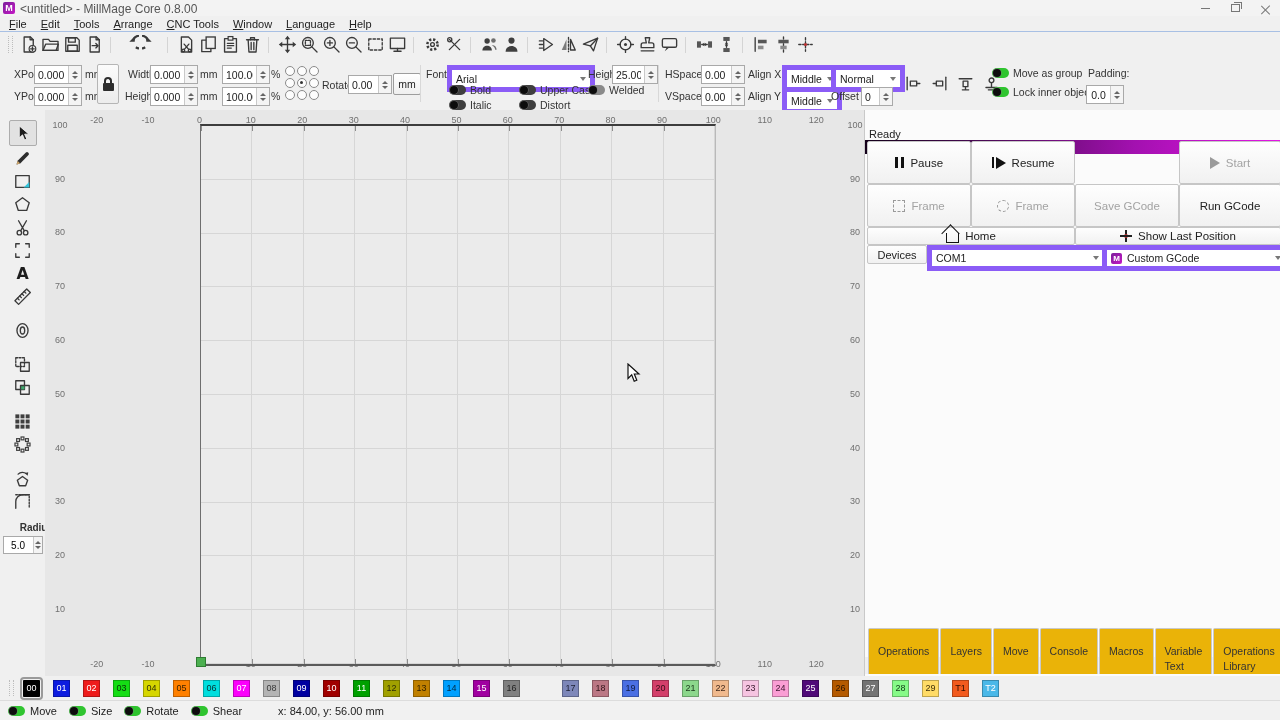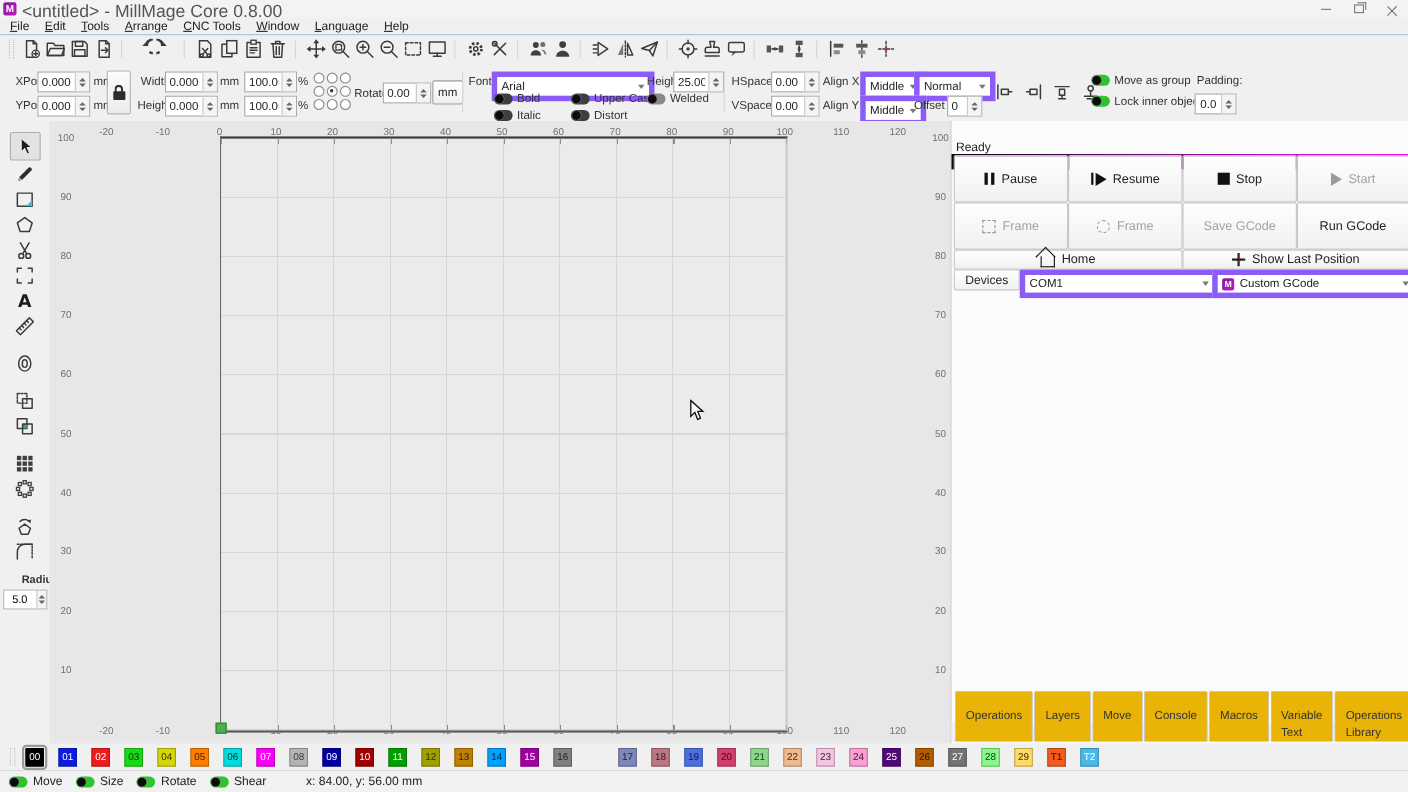--- a/index.html
+++ b/index.html
@@ -5,21 +5,21 @@
   html,body{margin:0;padding:0;width:1280px;height:720px;overflow:hidden;
     background:#f0f0f0;font-family:"Liberation Sans",sans-serif;color:#222;
     -webkit-user-select:none;user-select:none;}
   .lbl{position:absolute;font-size:10.5px;color:#333;white-space:nowrap;}
 
   
   #titlebar{position:absolute;left:0;top:0;width:1280px;height:16px;background:#f3f3f3;}
   #app-logo{position:absolute;left:3px;top:2px;width:12px;height:12px;border-radius:2px;
     background:linear-gradient(135deg,#7a1f9a,#c517c5);color:#fff;font-size:9px;font-weight:bold;
     text-align:center;line-height:12px;}
-  #app-title{position:absolute;left:20px;top:2px;font-size:16px;color:#555;}
+  #app-title{position:absolute;left:20px;top:2px;font-size:12px;color:#555;}
   .winbtn{position:absolute;top:0;width:30px;height:16px;display:flex;align-items:center;justify-content:center;}
   .wb-bar{width:9px;height:1px;background:#777;}
   .wb-sq2{position:relative;width:7px;height:6px;border:1px solid #777;}
   .wb-sq2::before{content:"";position:absolute;left:2px;top:-3px;width:7px;height:6px;border:1px solid #777;border-bottom:none;border-left:none;}
   .wb-x{position:relative;width:9px;height:9px;}
   .wb-x::before,.wb-x::after{content:"";position:absolute;left:4px;top:0;width:1.2px;height:12px;background:#777;}
   .wb-x::before{transform:rotate(45deg);} .wb-x::after{transform:rotate(-45deg);}
 
   
   #menubar{position:absolute;left:2px;top:16px;height:15px;display:flex;align-items:center;}
@@ -984,24 +984,20 @@
       </span>
     <span>Pause</span>
   </div>
   <div class="jcbtn" style="left:106px;top:31px;width:102px;height:41px">
     <span class="ic-resume">
         <i></i>
         <span class="ic-play"></span>
       </span>
     <span>Resume</span>
   </div>
-  <div class="jcbtn" style="left:210px;top:31px;width:102px;height:41px">
-    <span class="ic-stop"></span>
-    <span>Stop</span>
-  </div>
   <div class="jcbtn dis" style="left:314px;top:31px;width:100px;height:41px">
     <span class="ic-play gray"></span>
     <span>Start</span>
   </div>
 
   <div class="jcbtn dis" style="left:2px;top:74px;width:102px;height:41px">
     <span class="ic-frect"></span>
     <span>Frame</span>
   </div>
   <div class="jcbtn dis" style="left:106px;top:74px;width:102px;height:41px">

